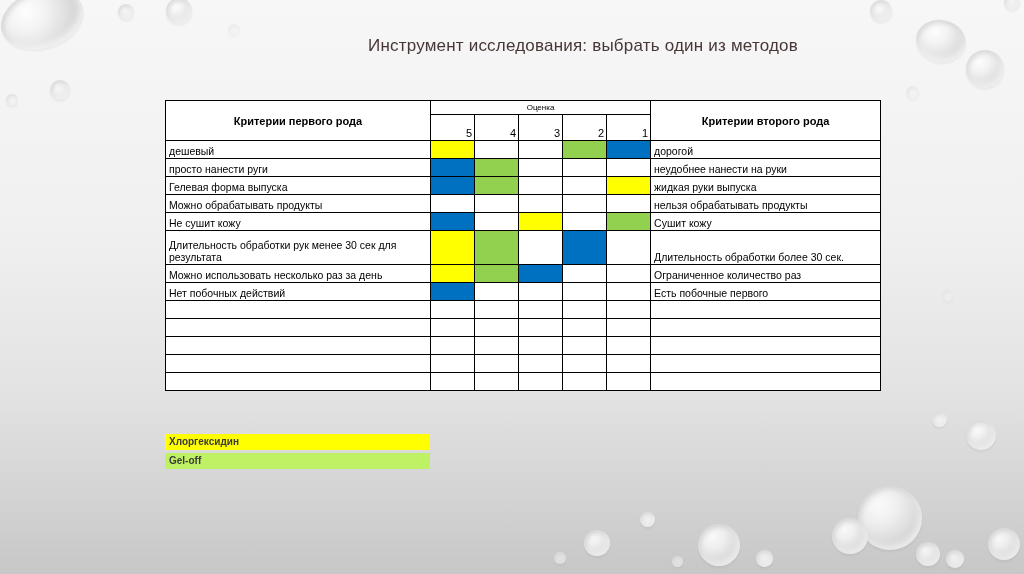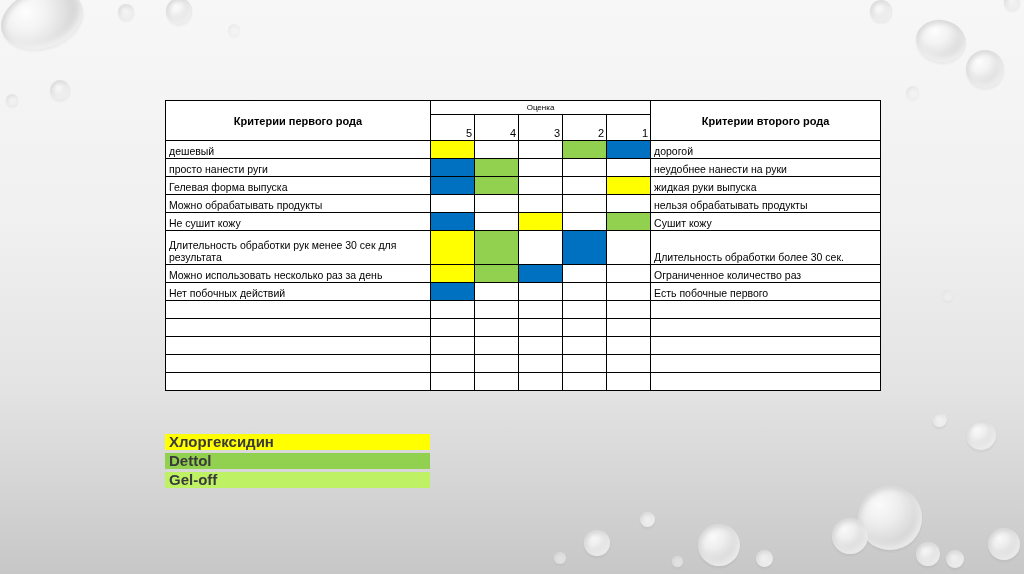--- a/index.html
+++ b/index.html
@@ -27,21 +27,21 @@
   thead tr.hdr-top{height:14px;}
   thead tr.hdr-nums{height:26px;}
   tbody tr{height:18px;}
   tbody tr.tall{height:34px;}
   .left-hdr,.right-hdr{text-align:center;font-size:11px;vertical-align:middle;font-weight:bold;}
   .score-hdr{font-size:8px;text-align:center;vertical-align:middle;padding:0;}
   .num{text-align:right;vertical-align:bottom;font-size:11px;padding:0 2px 1px 0;}
   .left-cell,.right-cell{vertical-align:bottom;padding-bottom:1px;white-space:normal;line-height:12px;}
   .score-cell{padding:0;}
   .legend{position:absolute;left:165px;top:434px;width:265px;}
-  .legend-item{height:16px;margin-bottom:3px;line-height:16px;font-size:15px;font-weight:bold;
+  .legend-item{height:16px;margin-bottom:3px;line-height:16px;font-size:10px;font-weight:bold;
     color:#3a3a3a;padding-left:4px;box-sizing:border-box;}
 </style>
 </head>
 <body>
 
 <div class="slide">
 
   <div class="bubble" style="left:0;top:-10px;width:84px;height:58px;transform:rotate(-18deg);"></div>
   <div class="bubble" style="left:118px;top:4px;width:16px;height:16px;"></div>
   <div class="bubble" style="left:166px;top:-2px;width:26px;height:26px;"></div>
@@ -62,20 +62,21 @@
   <div class="bubble" style="left:946px;top:550px;width:18px;height:18px;"></div>
   <div class="bubble" style="left:584px;top:530px;width:26px;height:26px;"></div>
   <div class="bubble" style="left:640px;top:512px;width:15px;height:15px;"></div>
   <div class="bubble" style="left:698px;top:524px;width:42px;height:42px;"></div>
   <div class="bubble" style="left:756px;top:550px;width:17px;height:17px;"></div>
   <div class="bubble" style="left:832px;top:518px;width:36px;height:36px;"></div>
   <div class="bubble" style="left:554px;top:552px;width:12px;height:12px;opacity:.6;"></div>
   <div class="bubble" style="left:672px;top:556px;width:11px;height:11px;opacity:.6;"></div>
 
   <div class="title">
+    <div>Инструмент исследования: выбрать один из методов</div>
   </div>
 
   <div class="table-wrap">
     <table>
       <colgroup>
         <col style="width:265px">
         <col style="width:44px">
           <col style="width:44px">
           <col style="width:44px">
           <col style="width:44px">
@@ -213,17 +214,16 @@
             <td class="score-cell"></td>
             <td class="score-cell"></td>
             <td class="right-cell"></td>
           </tr>
         </tbody>
     </table>
   </div>
 
   <div class="legend" id="legend">
       <div class="legend-item" style="background: rgb(255, 255, 0);">Хлоргексидин</div>
-      <div class="legend-item" style="background: rgb(146, 208, 80);">Dettol</div>
       <div class="legend-item" style="background: #bef264;">Gel-off</div>
     </div>
 
 </div>
 
 </body></html>

